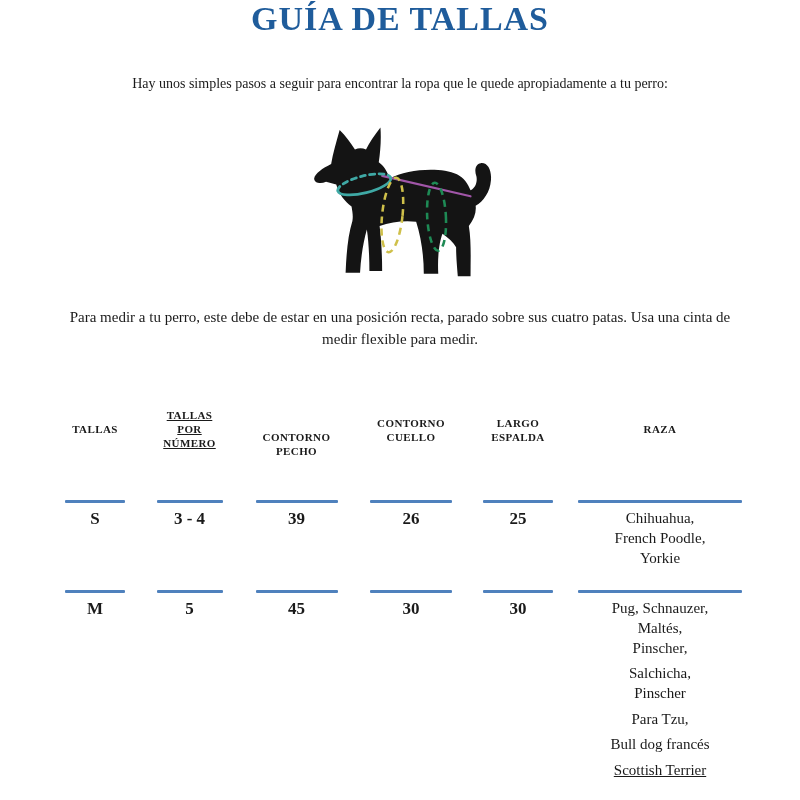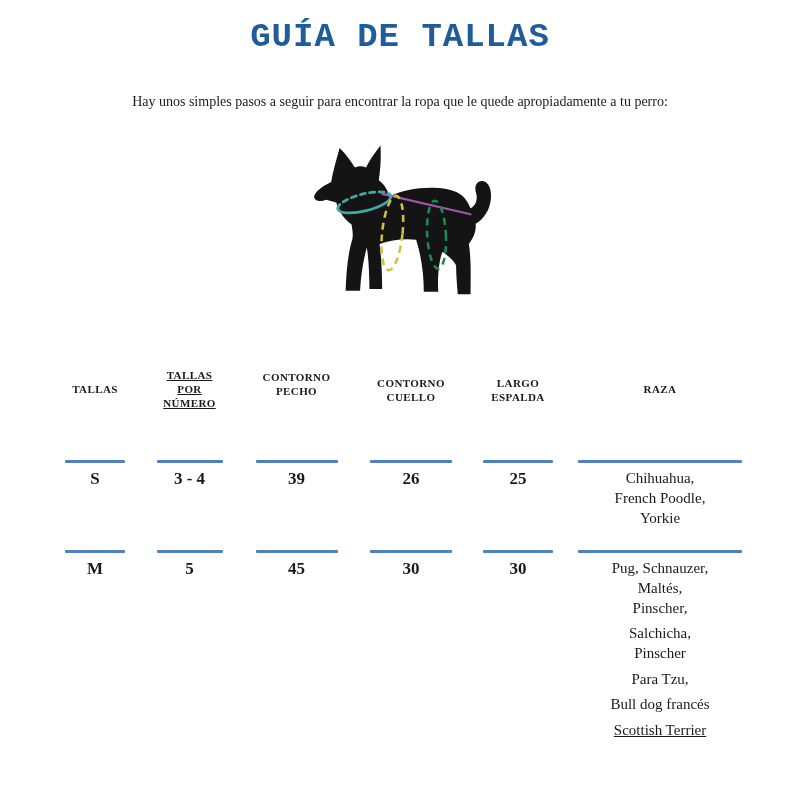--- a/index.html
+++ b/index.html
@@ -15,27 +15,25 @@
   html,body{width:800px;background:#ffffff;}
   body{
     height:800px;
     font-family:"Liberation Serif","DejaVu Serif",serif;
     color:#1a1a1a;
     overflow:hidden;
   }
   .page{width:800px;height:800px;}
 
   h1.title{
-    margin-top:18px;
     text-align:center;
     font-size:34px;
     font-weight:bold;
     letter-spacing:1px;
     color:var(--title-blue,#1f5c9b);
-    font-family:Liberation Mono, monospace;
   }
   p.intro{
     margin-top:38px;
     text-align:center;
     font-size:14px;
     white-space:nowrap;
   }
   .dog-wrap{
     margin-top:12px;
     height:188px;
@@ -65,21 +63,21 @@
     min-height:56px;
     text-align:center;
     font-size:11px;
     font-weight:bold;
     letter-spacing:0.4px;
     line-height:14px;
   }
   .hcell span{display:inline-block;}
   .hcell:nth-child(2) span{max-width:58px;text-decoration:underline;}
   .hcell:nth-child(3) span{max-width:92px;}
-  .hcell:nth-child(3){margin-top:-10px;}
+  .hcell:nth-child(3){margin-top:-10px;align-items:flex-end;}
   .hcell:nth-child(4) span{max-width:78px;}
   .hcell:nth-child(4){margin-top:2px;}
   .hcell:nth-child(5) span{max-width:70px;}
   .hcell:nth-child(5){margin-top:2px;}
 
   .row-s{margin-top:42px;min-height:90px;}
   .cell{text-align:center;}
   .rule{
     height:3px;
     background:var(--rule-blue,#4f81bd);
@@ -135,20 +133,21 @@
         <path d="M46,84 A32,10 0 0 0 110,84" fill="none" stroke="var(--neck-teal,#3fa9a5)" stroke-width="3.2" stroke-linecap="round"></path>
         <path d="M46,84 A32,10 0 0 1 110,84" fill="none" stroke="var(--neck-teal,#3fa9a5)" stroke-width="3.2" stroke-dasharray="6,5" stroke-linecap="round"></path>
       </g>
 
       <ellipse cx="111" cy="120" rx="12" ry="44" transform="rotate(6 111 120)" fill="none" stroke="var(--chest-yellow,#cfc04a)" stroke-width="3" stroke-dasharray="8,6"></ellipse>
 
       <ellipse cx="163" cy="122" rx="11" ry="40" transform="rotate(-3 163 122)" fill="none" stroke="var(--belly-green,#1e8a55)" stroke-width="3" stroke-dasharray="8,6"></ellipse>
     </svg>
   </div>
 
+  <p class="instructions">Para medir a tu perro, este debe de estar en una posición recta, parado sobre sus cuatro patas. Usa una cinta de medir flexible para medir.</p>
 
   <div class="size-table">
 
     <div class="trow thead">
       <div class="hcell">
           <span>TALLAS</span>
         </div>
       <div class="hcell">
           <span>TALLAS POR NÚMERO</span>
         </div>

